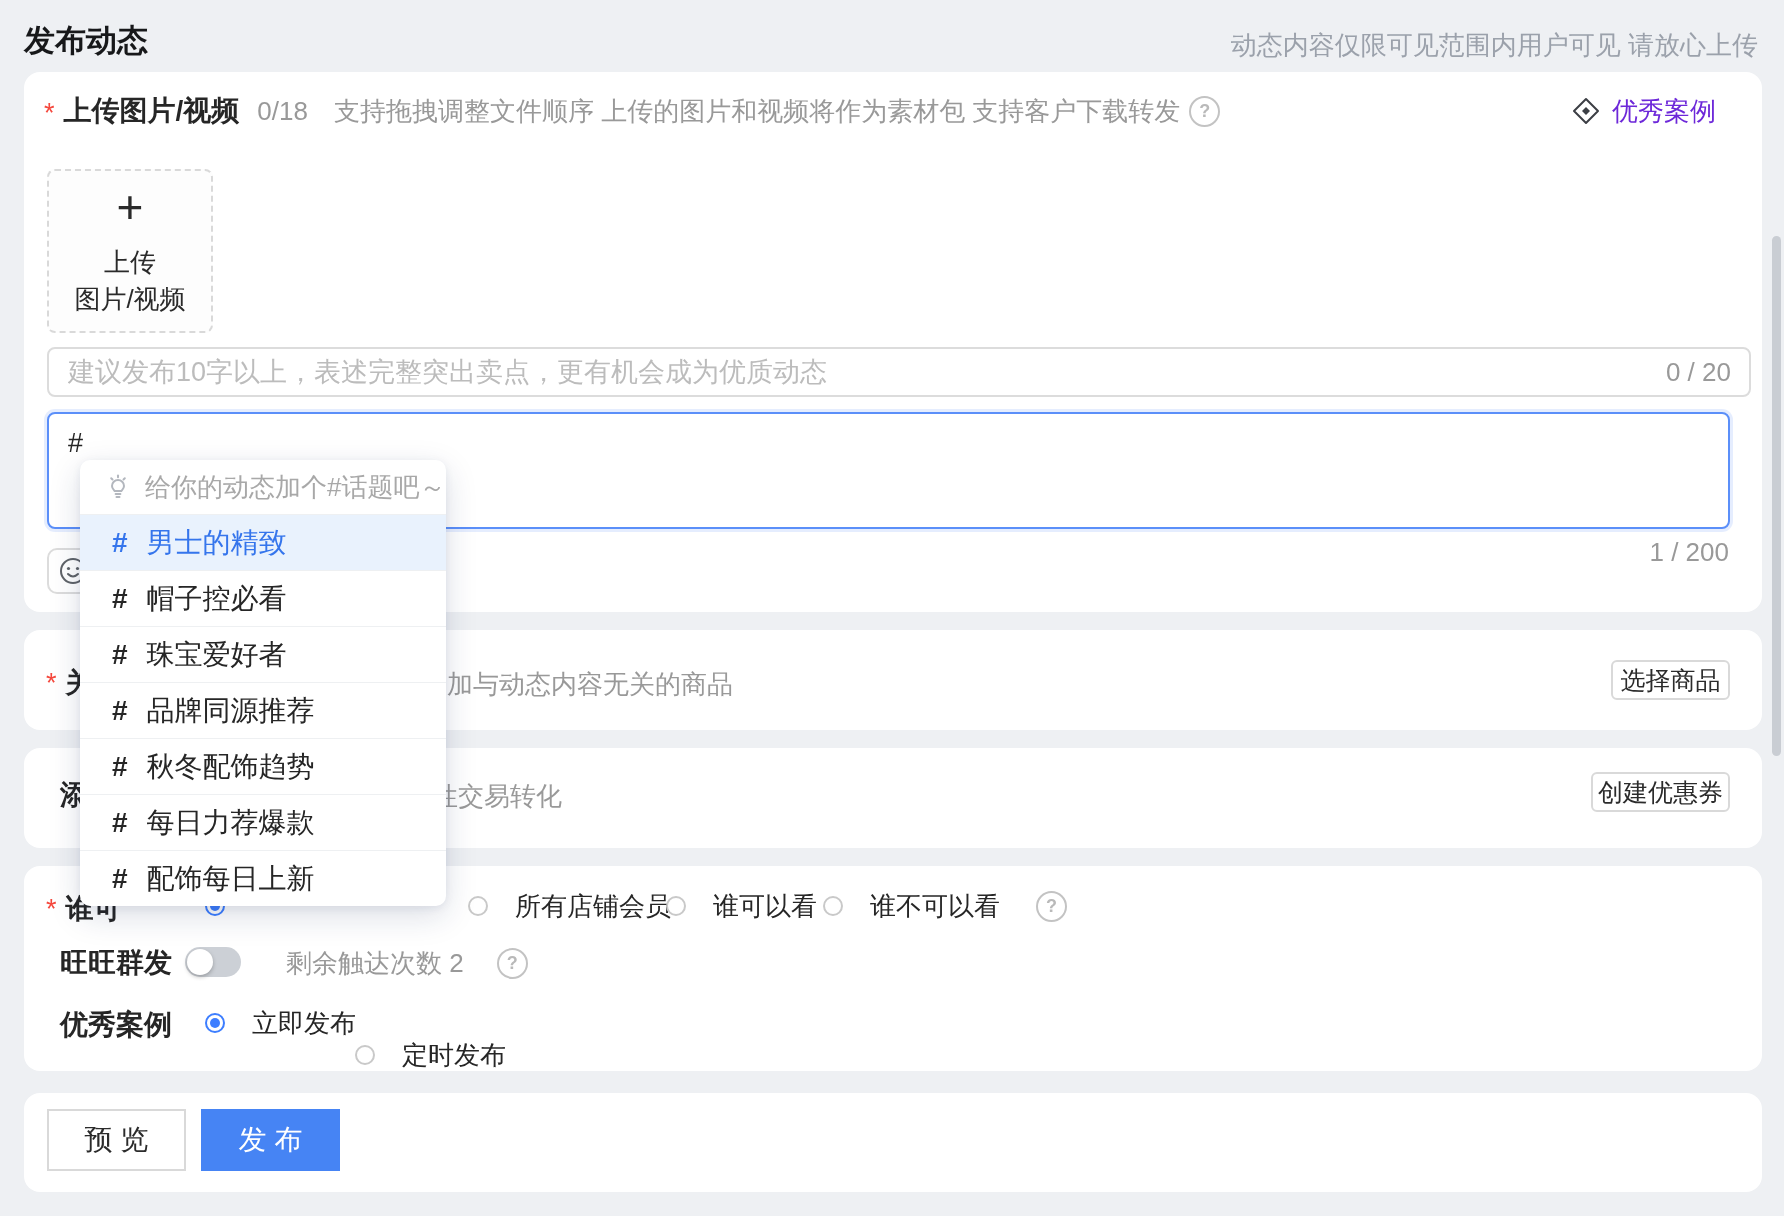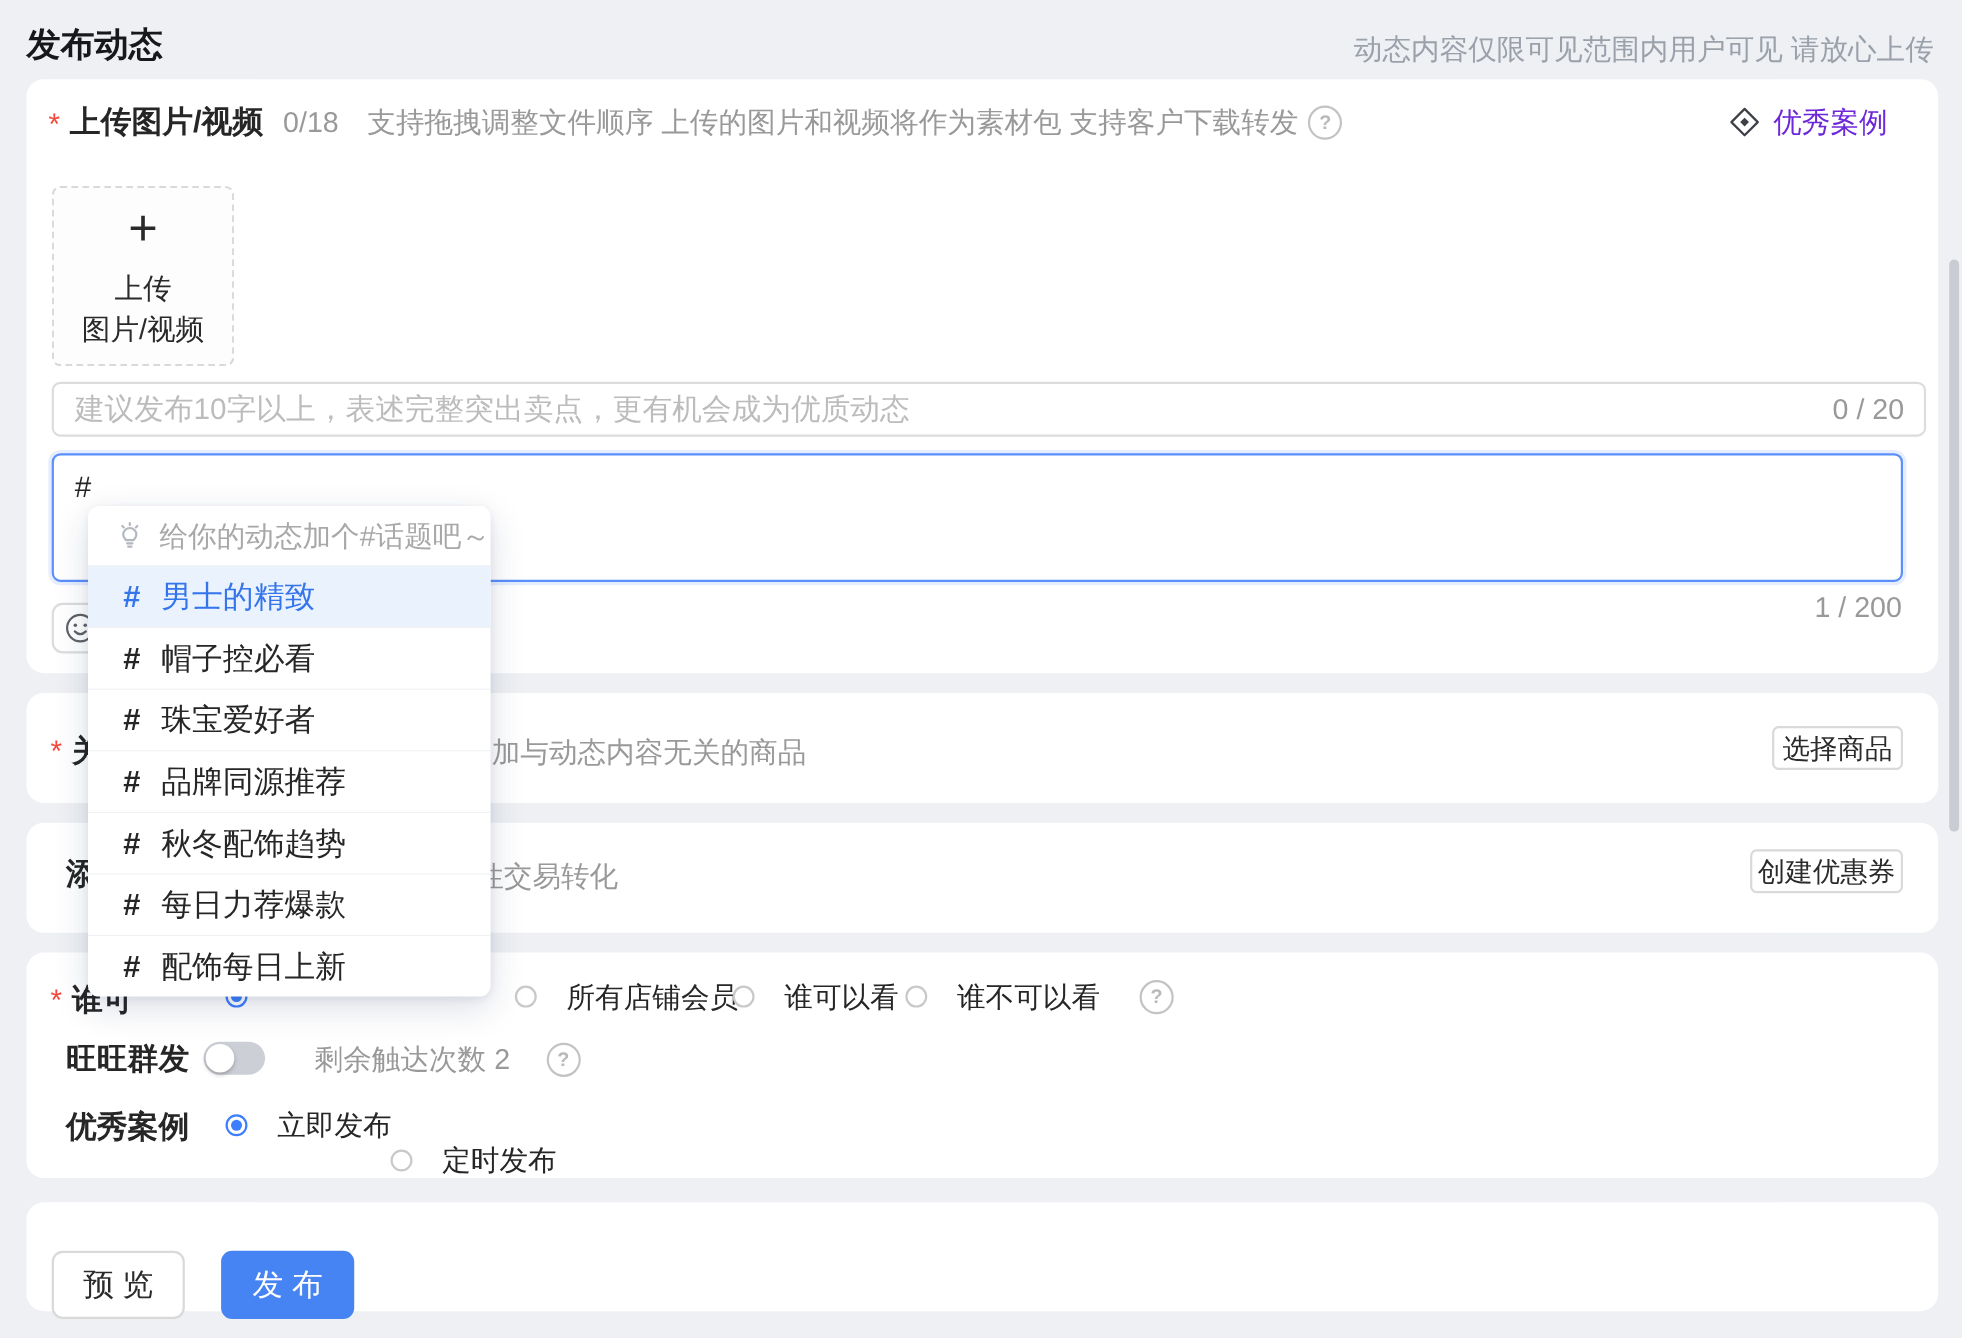--- a/index.html
+++ b/index.html
@@ -65,22 +65,22 @@
   .radio.sel::after{content:"";position:absolute;left:3px;top:3px;width:10px;height:10px;
     border-radius:50%;background:#3d7eff;}
   .radio-opt{position:absolute;display:flex;align-items:center;gap:27px;height:30px;cursor:pointer;}
   .radio-opt .opt-label{font-size:26px;color:#262626;white-space:nowrap;}
 
   .toggle{position:absolute;left:161px;top:81px;width:56px;height:30px;border-radius:15px;
     background:#ccd0d6;cursor:pointer;}
   .toggle .knob{position:absolute;left:2px;top:2px;width:26px;height:26px;border-radius:50%;
     background:#fff;box-shadow:0 2px 4px rgba(0,0,0,0.25);}
 
-  .big-btn{position:absolute;top:16px;width:121px;height:62px;box-sizing:border-box;border-radius:10px;
-    font-size:28px;display:flex;align-items:center;justify-content:center;cursor:pointer;margin-top:28px;}
+  .big-btn{position:absolute;top:16px;width:139px;height:62px;box-sizing:border-box;border-radius:0;
+    font-size:28px;display:flex;align-items:center;justify-content:center;cursor:pointer;}
   .btn-preview{left:23px;background:#fff;border:2px solid #d9d9d9;color:#2b2b2b;}
   .btn-publish{left:177px;background:#4684f4;border:none;color:#fff;}
 
   .dropdown{position:absolute;left:80px;top:460px;width:366px;background:#fff;border-radius:10px;
     box-shadow:0 10px 32px rgba(20,40,90,0.15),0 2px 8px rgba(20,40,90,0.08);z-index:20;overflow:hidden;}
   .dd-header{height:54px;display:flex;align-items:center;padding-left:24px;gap:13px;}
   .dd-header-text{font-size:26px;color:#a8a8a8;}
   .dd-item{height:56px;display:flex;align-items:center;padding-left:32px;gap:19px;
     border-top:1px solid #eef0f2;cursor:pointer;box-sizing:border-box;}
   .dd-hash{font-size:28px;font-weight:700;color:#262626;}

